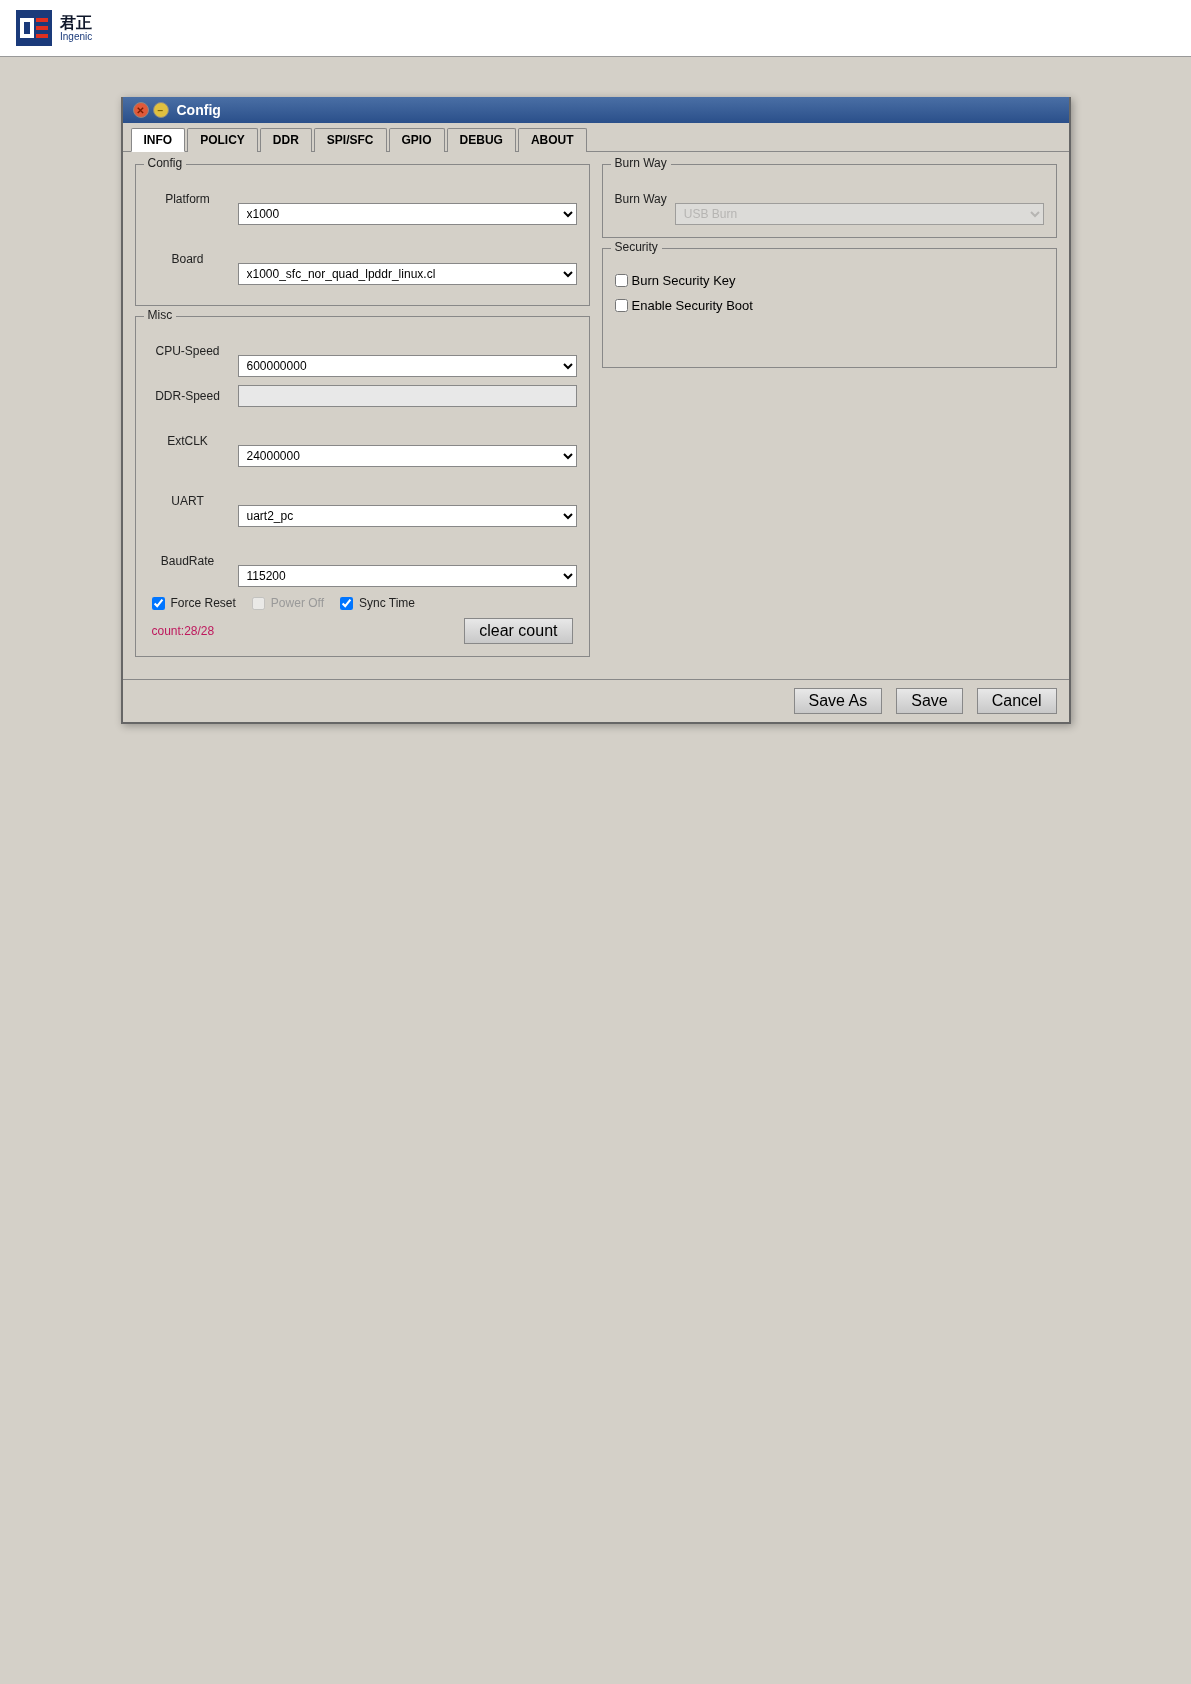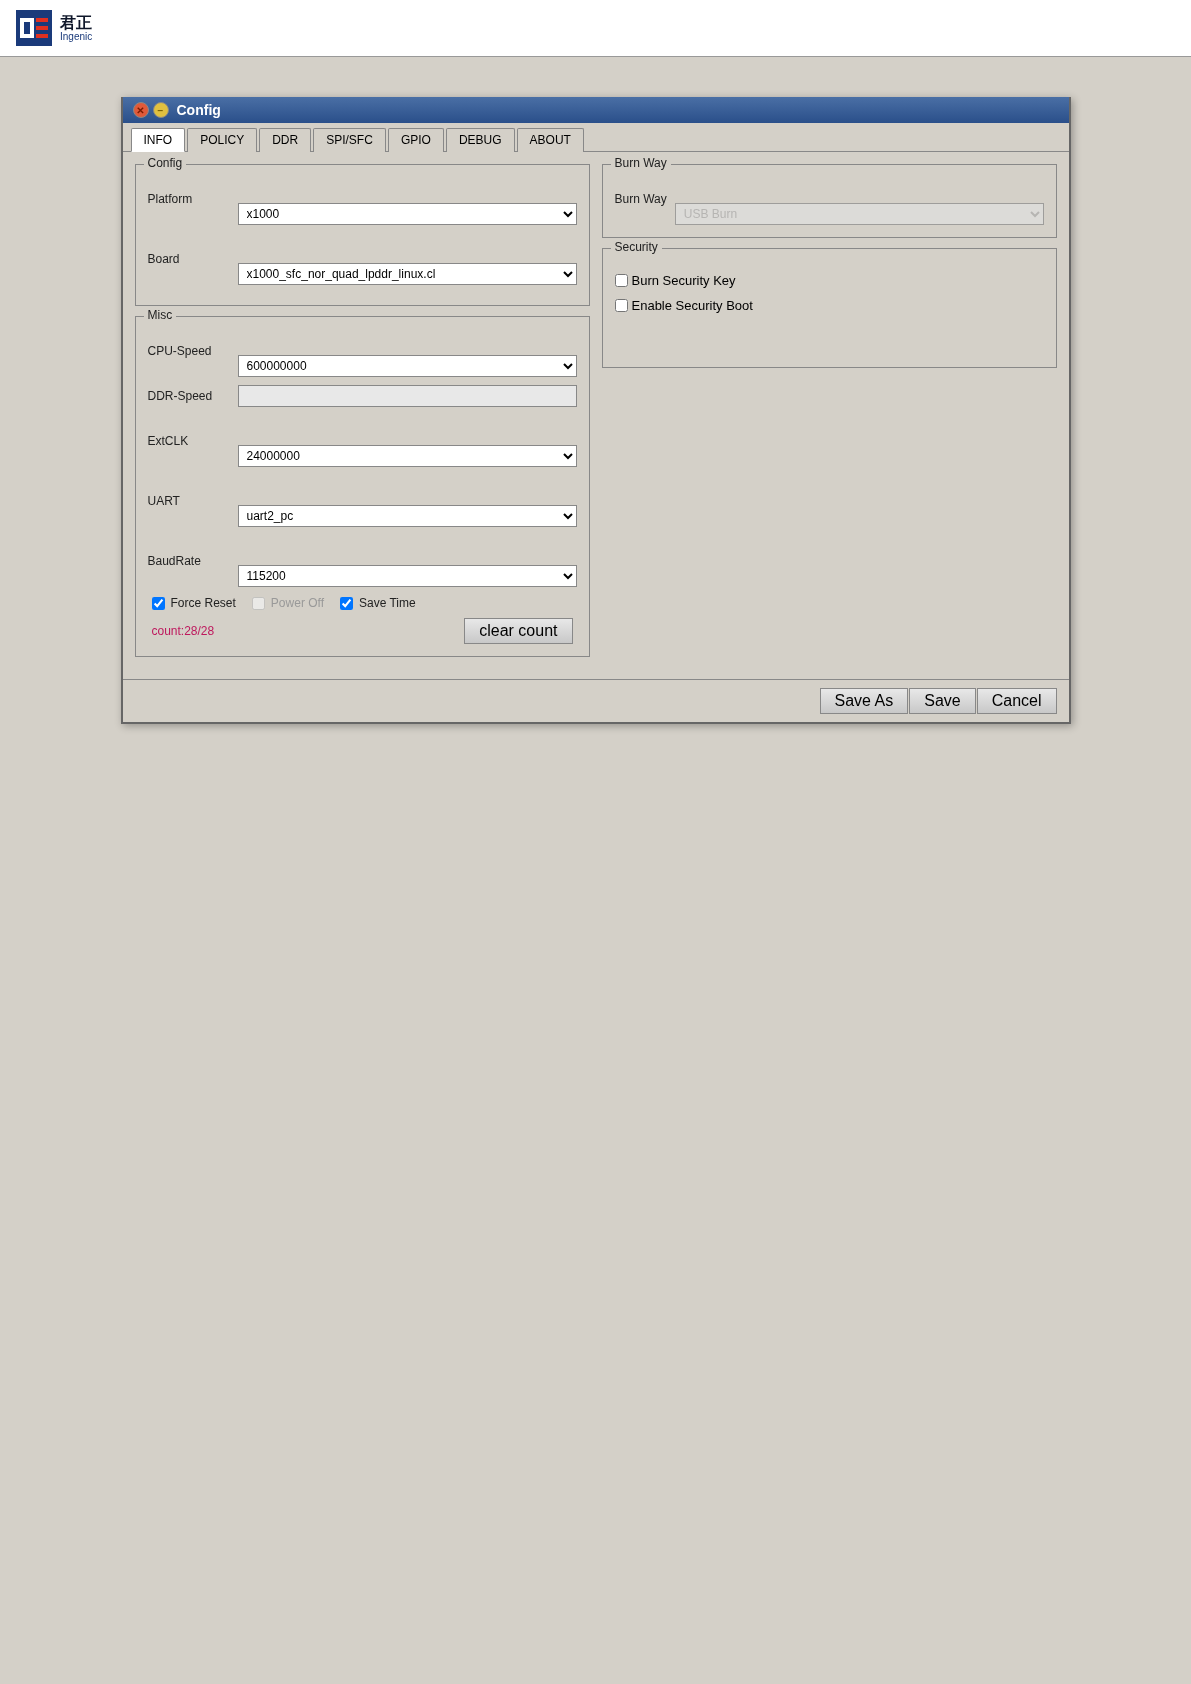--- a/index.html
+++ b/index.html
@@ -89,20 +89,21 @@
     .dialog-body {
       padding: 0;
     }
 
     .tab-bar {
       background: #d4d0c8;
       display: flex;
       border-bottom: 1px solid #888;
       padding: 4px 8px 0;
       gap: 2px;
+      font-weight: bold;
     }
 
     .tab {
       padding: 4px 12px;
       border: 1px solid #888;
       border-bottom: none;
       background: #d4d0c8;
       cursor: pointer;
       font-size: 12px;
       border-top-left-radius: 2px;
@@ -156,21 +157,21 @@
     }
 
     .form-row {
       display: flex;
       align-items: center;
       margin-bottom: 8px;
     }
 
     .form-label {
       width: 90px;
-      text-align: left;
+      text-align: center;
       padding-right: 10px;
       font-size: 12px;
       color: #222;
       flex-shrink: 0;
     }
 
     .form-input {
       flex: 1;
       display: flex;
       align-items: center;
@@ -243,21 +244,21 @@
       color: #000;
     }
 
     .footer-bar {
       display: flex;
       justify-content: flex-end;
       align-items: center;
       padding: 8px 12px;
       border-top: 1px solid #888;
       background: #d4d0c8;
-      gap: 1px;
+      gap: 14px;
     }
 
     .security-group {
       min-height: 120px;
     }
 
     .security-checkbox-row {
       display: flex;
       align-items: center;
       gap: 4px;
@@ -412,21 +413,21 @@
                 <label class="checkbox-row">
                   <input type="checkbox" checked="" style="">
                   <span>Force Reset</span>
                 </label>
                 <label class="checkbox-row disabled">
                   <input type="checkbox" disabled="" style="">
                   <span>Power Off</span>
                 </label>
                 <label class="checkbox-row">
                   <input type="checkbox" checked="" style="">
-                  <span>Save Time</span>
+                  <span>Sync Time</span>
                 </label>
               </div>
 
               <div class="count-row">
                 <span class="count-text">count:28/28</span>
                 <button class="btn">clear count</button>
               </div>
             </div>
 
           </div>

